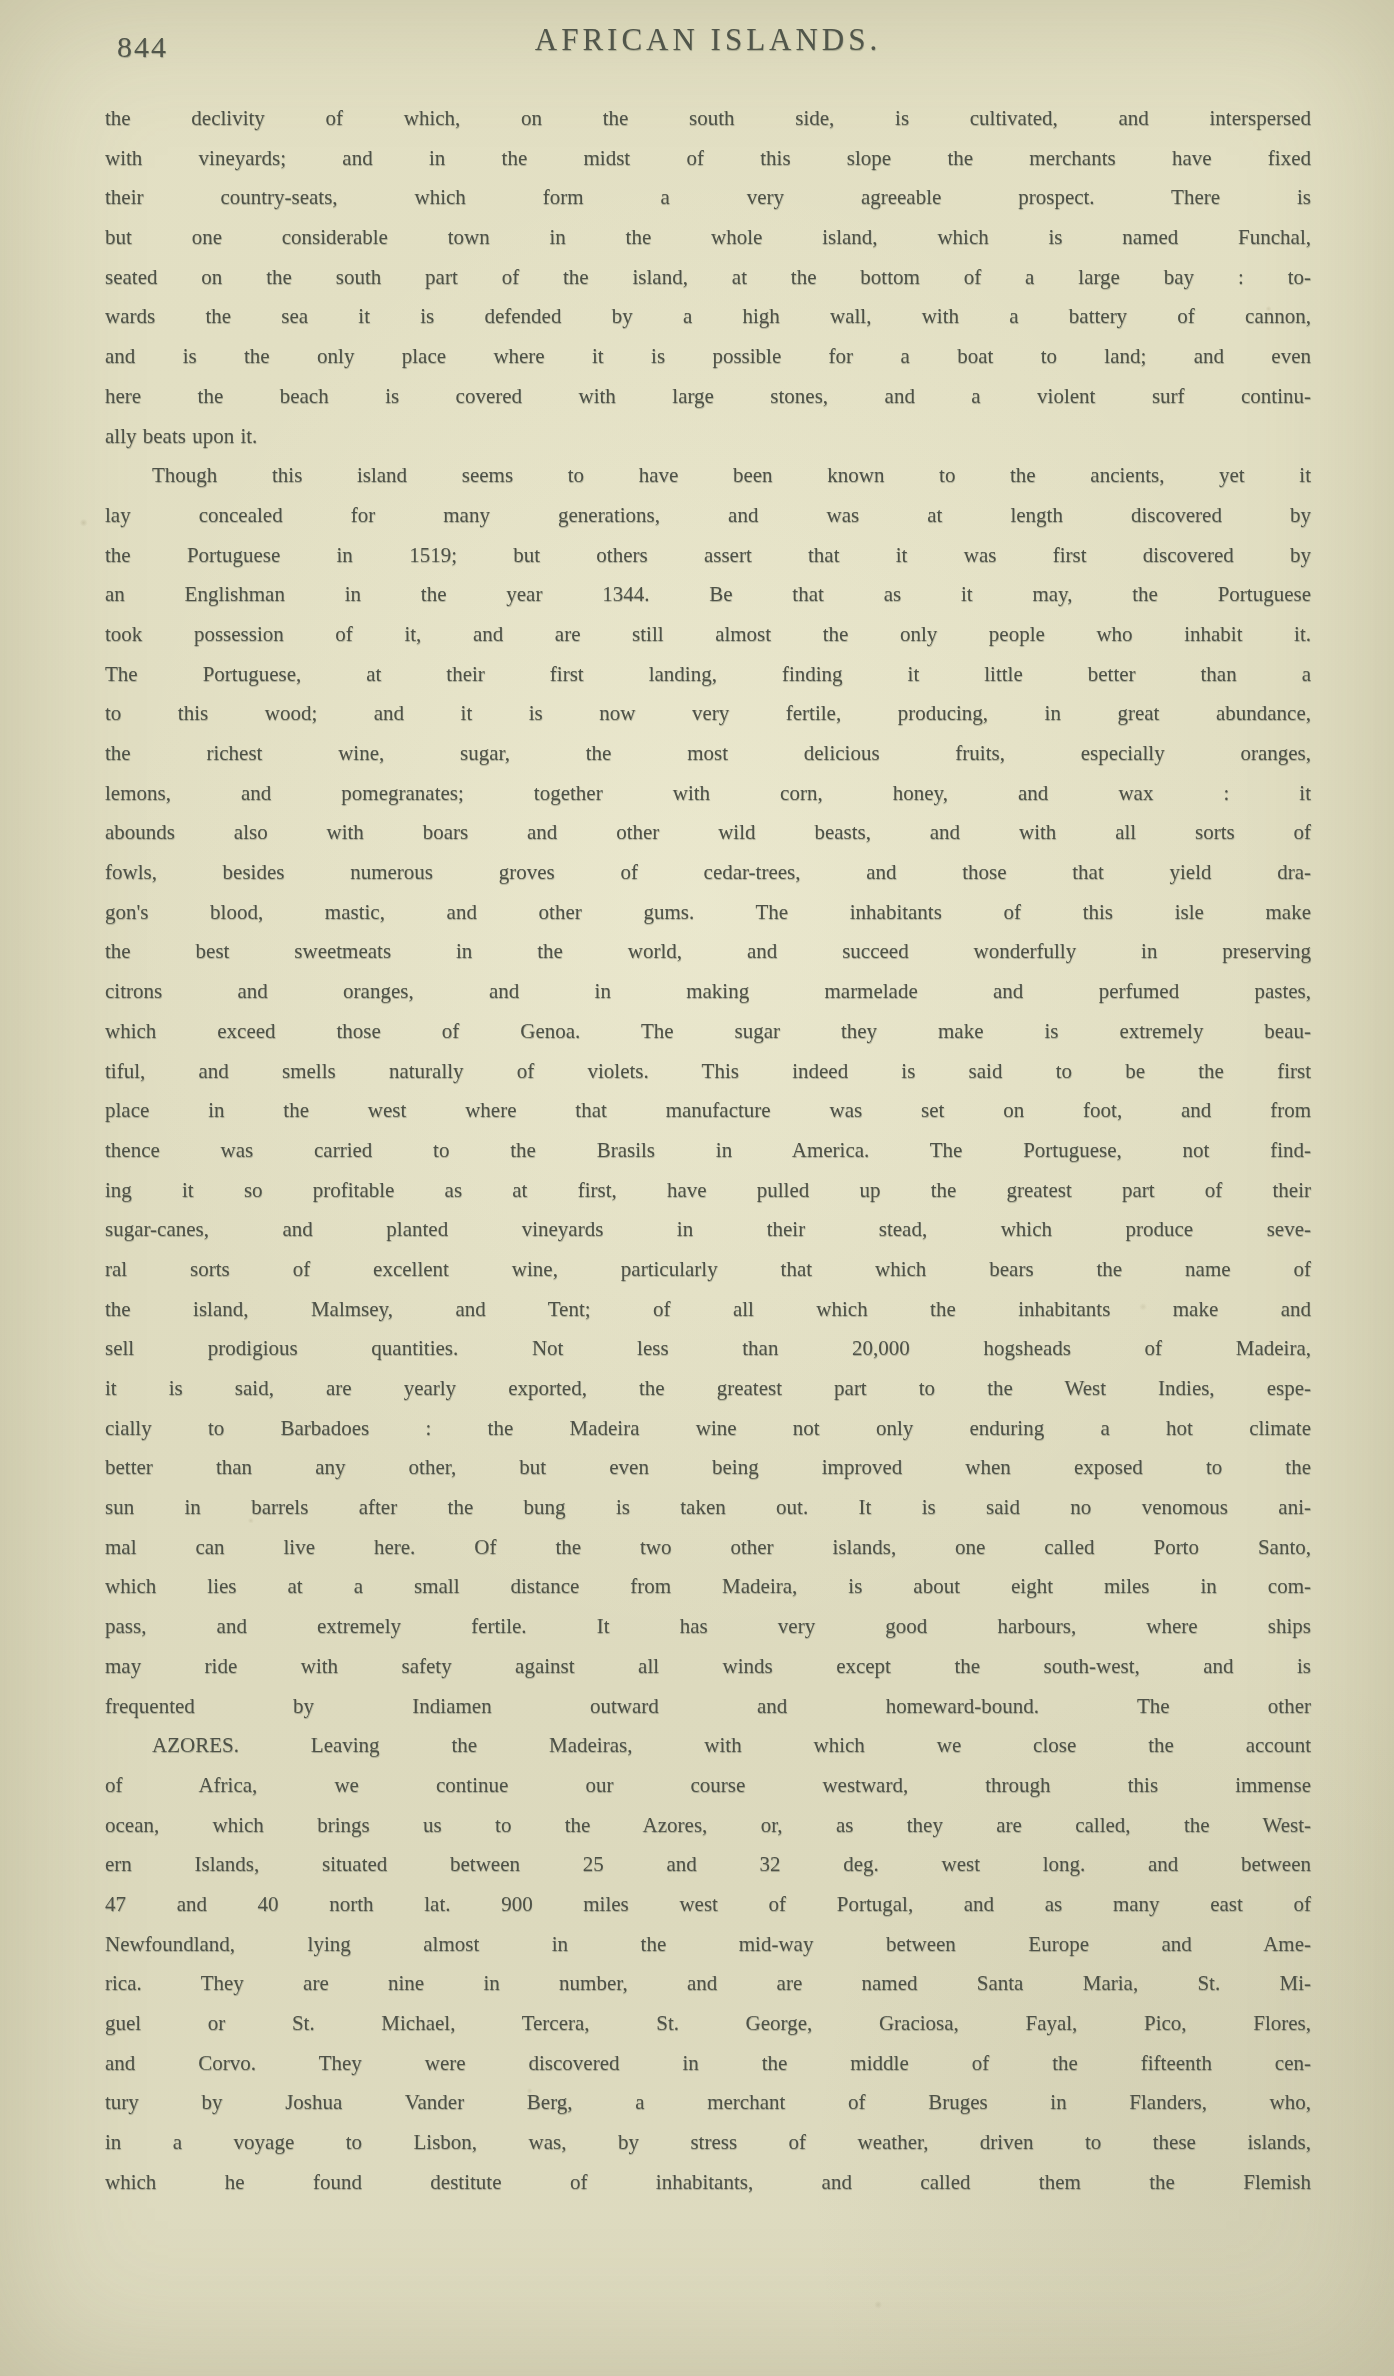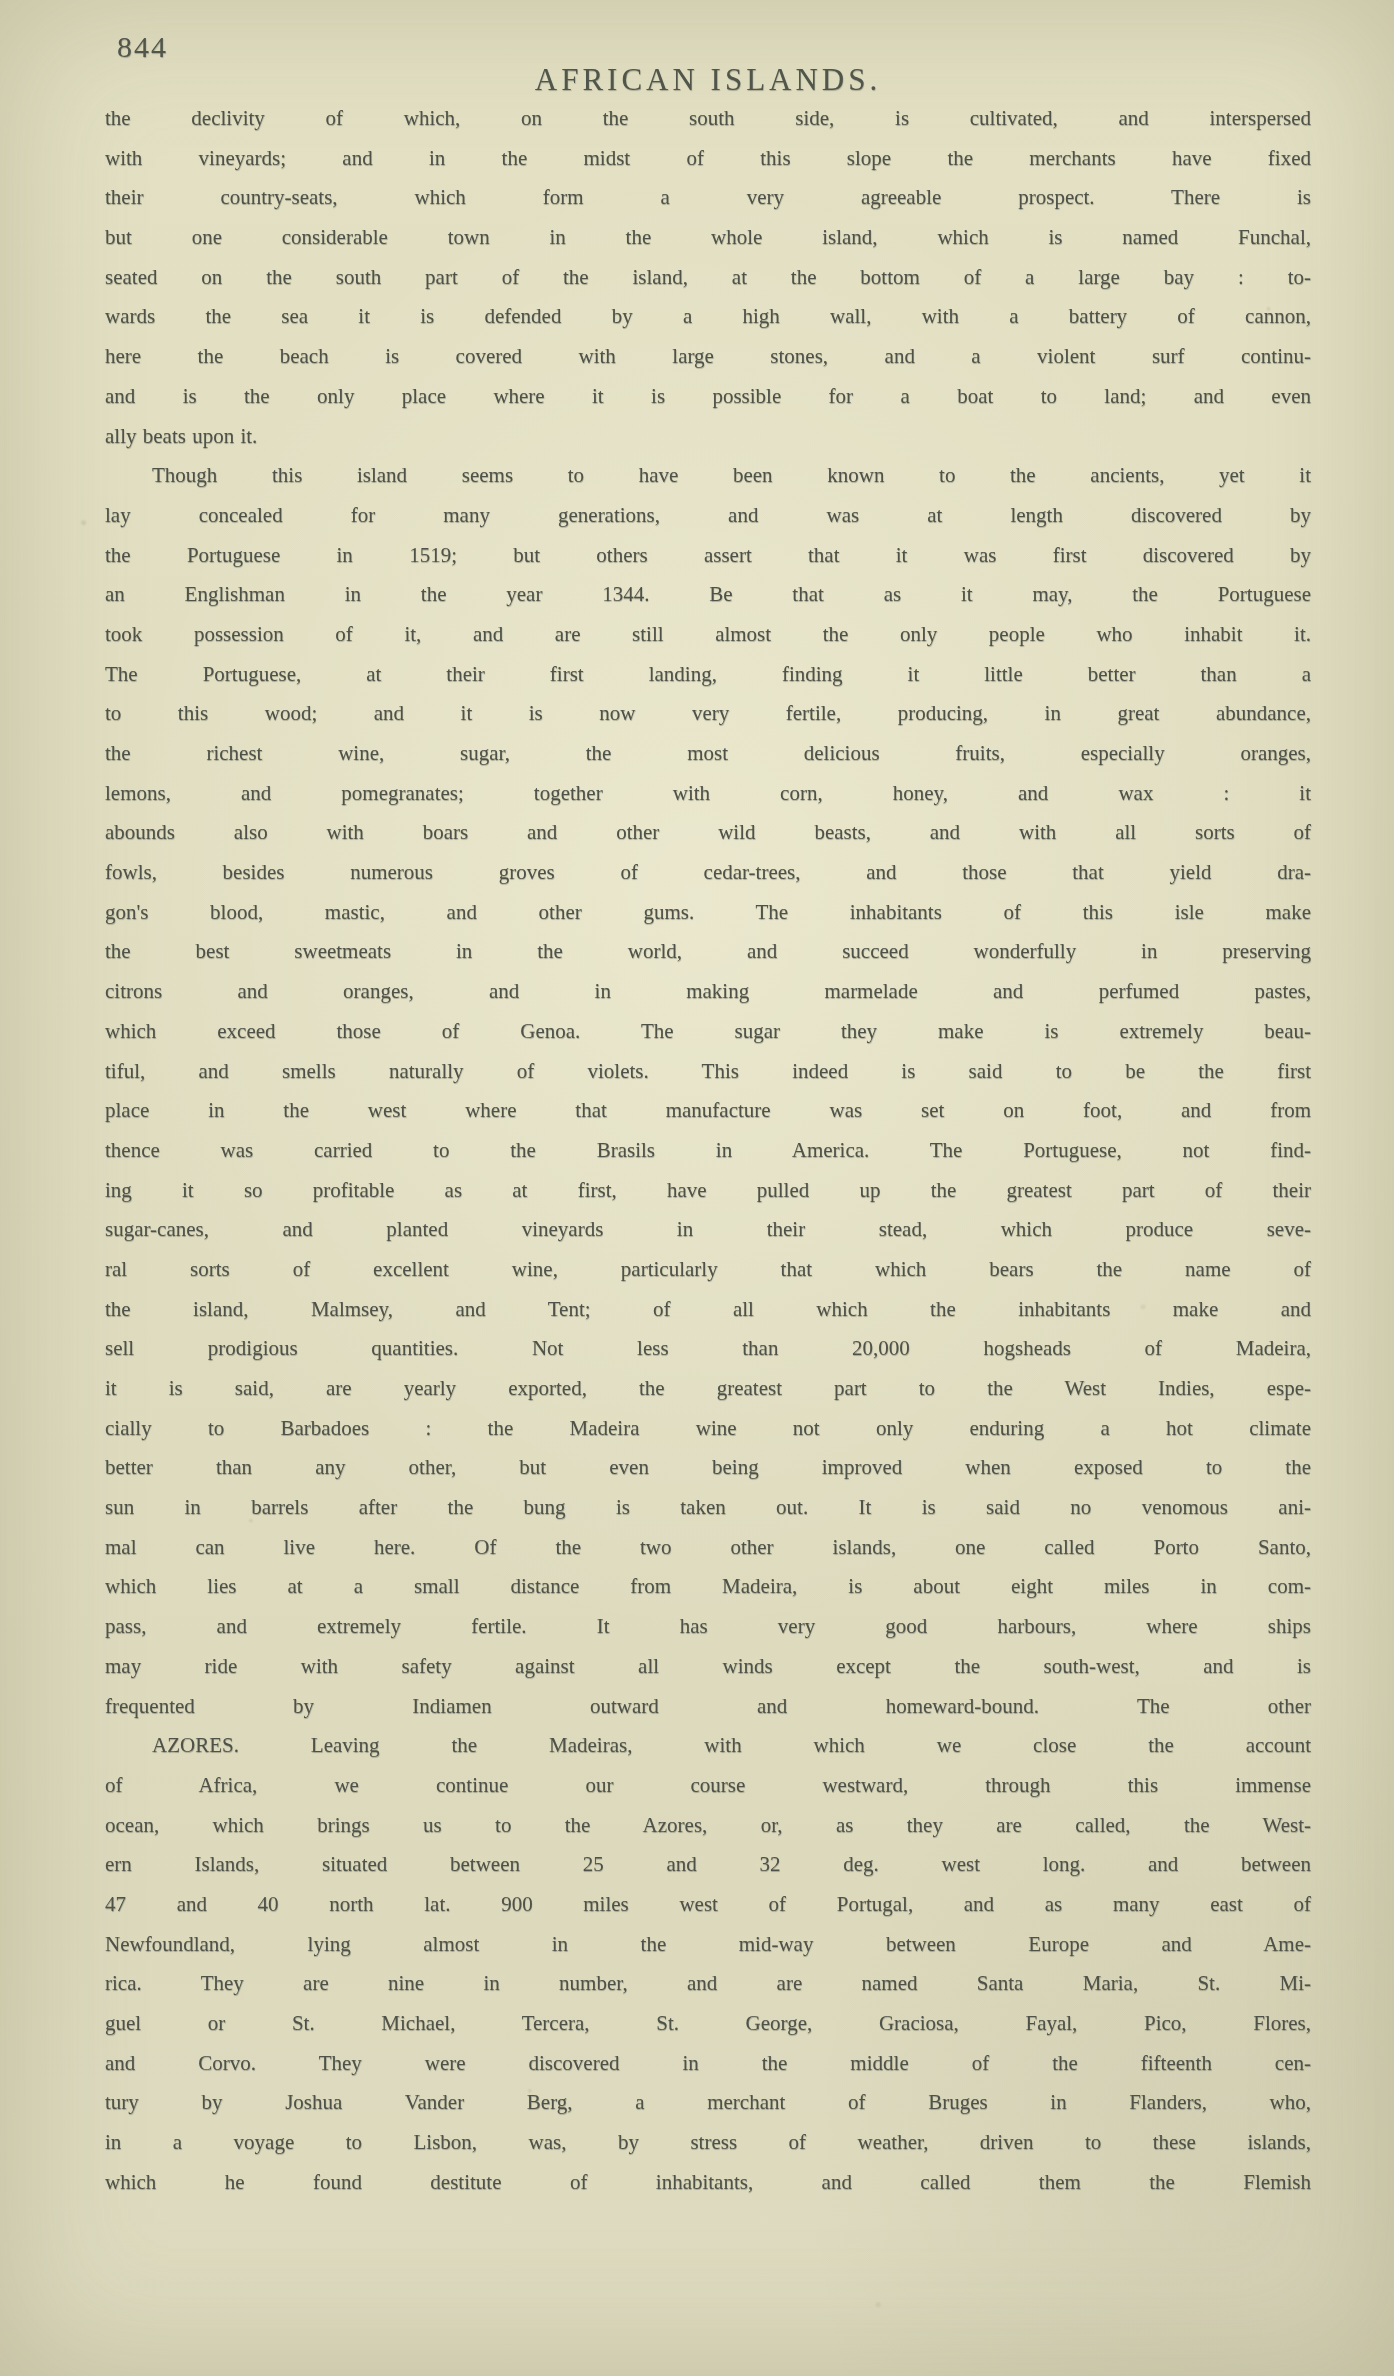--- a/index.html
+++ b/index.html
@@ -41,21 +41,20 @@
     top: 8px;
     font-size: 30px;
     letter-spacing: 2px;
     text-shadow: 0.5px 0.5px 0.8px rgba(70,75,60,0.35);
   }
   .running-title {
     text-align: center;
     font-size: 31px;
     letter-spacing: 4px;
     text-shadow: 0.5px 0.5px 0.8px rgba(70,75,60,0.35);
-    margin-top: 40px;
   }
   .text-block {
     position: absolute;
     left: 105px;
     top: 99px;
     width: 1206px;
     color: #4e5248;
   }
   .line {
     font-size: 21px;
@@ -77,22 +76,22 @@
     <span class="page-number">844</span>
     <div class="running-title">AFRICAN ISLANDS.</div>
   </div>
   <div class="text-block" id="text-block">
       <div class="line">the declivity of which, on the south side, is cultivated, and interspersed</div>
       <div class="line">with vineyards; and in the midst of this slope the merchants have fixed</div>
       <div class="line">their country-seats, which form a very agreeable prospect.  There is</div>
       <div class="line">but one considerable town in the whole island, which is named Funchal,</div>
       <div class="line">seated on the south part of the island, at the bottom of a large bay : to-</div>
       <div class="line">wards the sea it is defended by a high wall, with a battery of cannon,</div>
+      <div class="line">and is the only place where it is possible for a boat to land; and even</div>
       <div class="line">here the beach is covered with large stones, and a violent surf continu-</div>
-      <div class="line">and is the only place where it is possible for a boat to land; and even</div>
       <div class="line para-end">ally beats upon it.</div>
       <div class="line indent">Though this island seems to have been known to the ancients, yet it</div>
       <div class="line">lay concealed for many generations, and was at length discovered by</div>
       <div class="line">the Portuguese in 1519; but others assert that it was first discovered by</div>
       <div class="line">an Englishman in the year 1344.  Be that as it may, the Portuguese</div>
       <div class="line">took possession of it, and are still almost the only people who inhabit it.</div>
       <div class="line">The Portuguese, at their first landing, finding it little better than a</div>
       <div class="line">to this wood; and it is now very fertile, producing, in great abundance,</div>
       <div class="line">the richest wine, sugar, the most delicious fruits, especially oranges,</div>
       <div class="line">lemons, and pomegranates; together with corn, honey, and wax : it</div>

